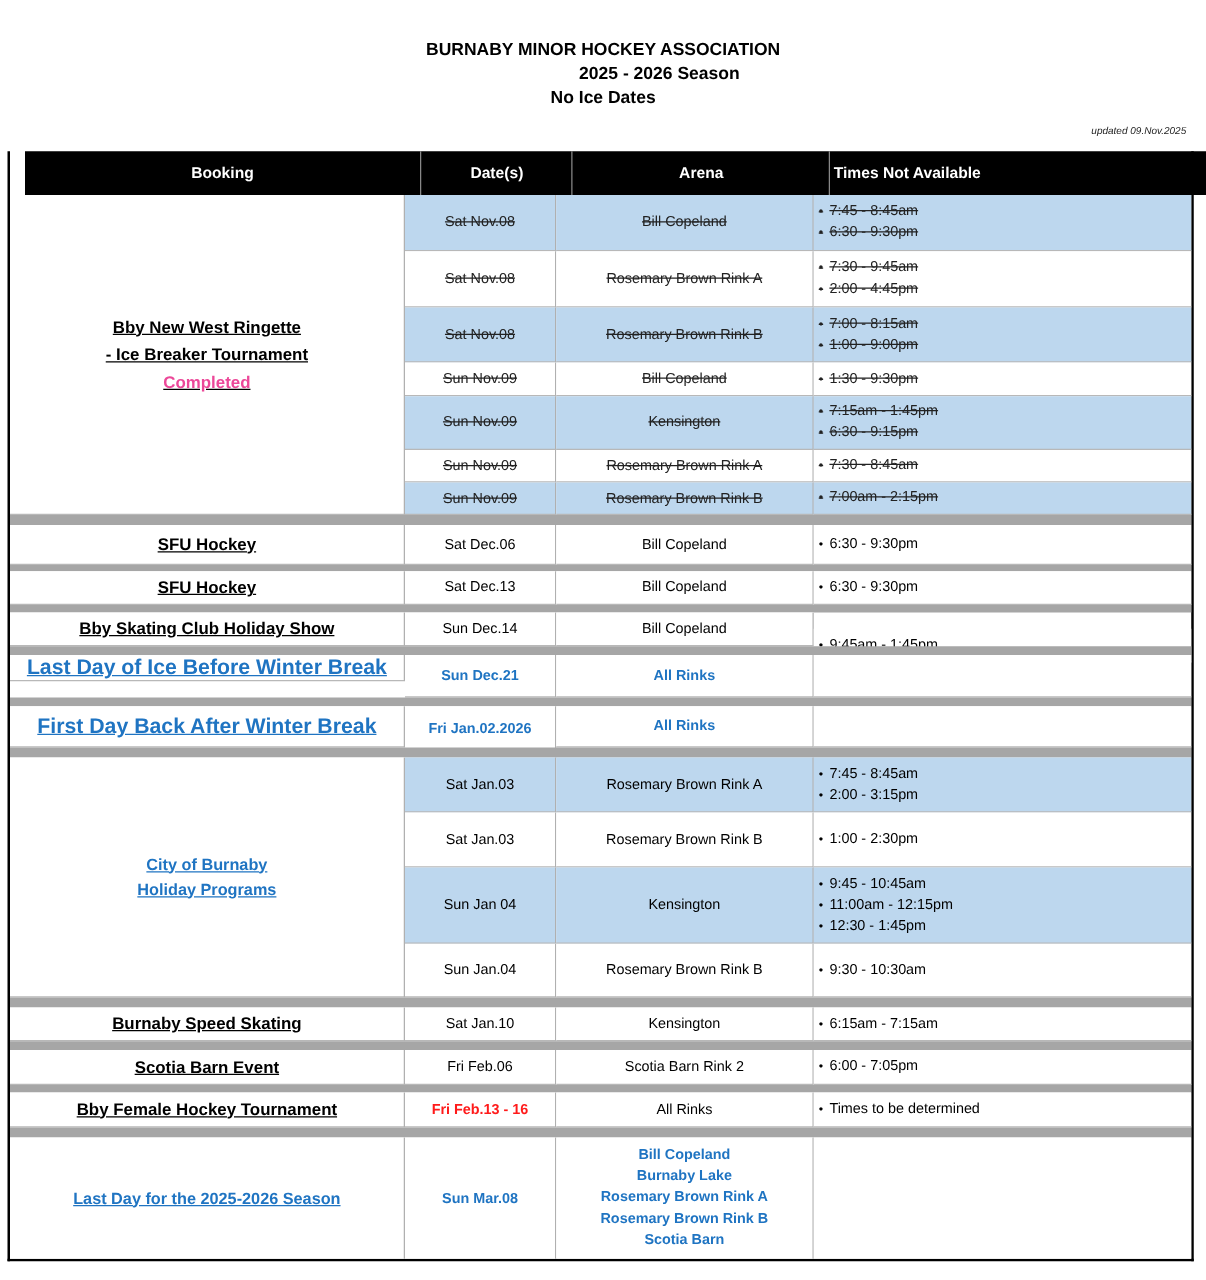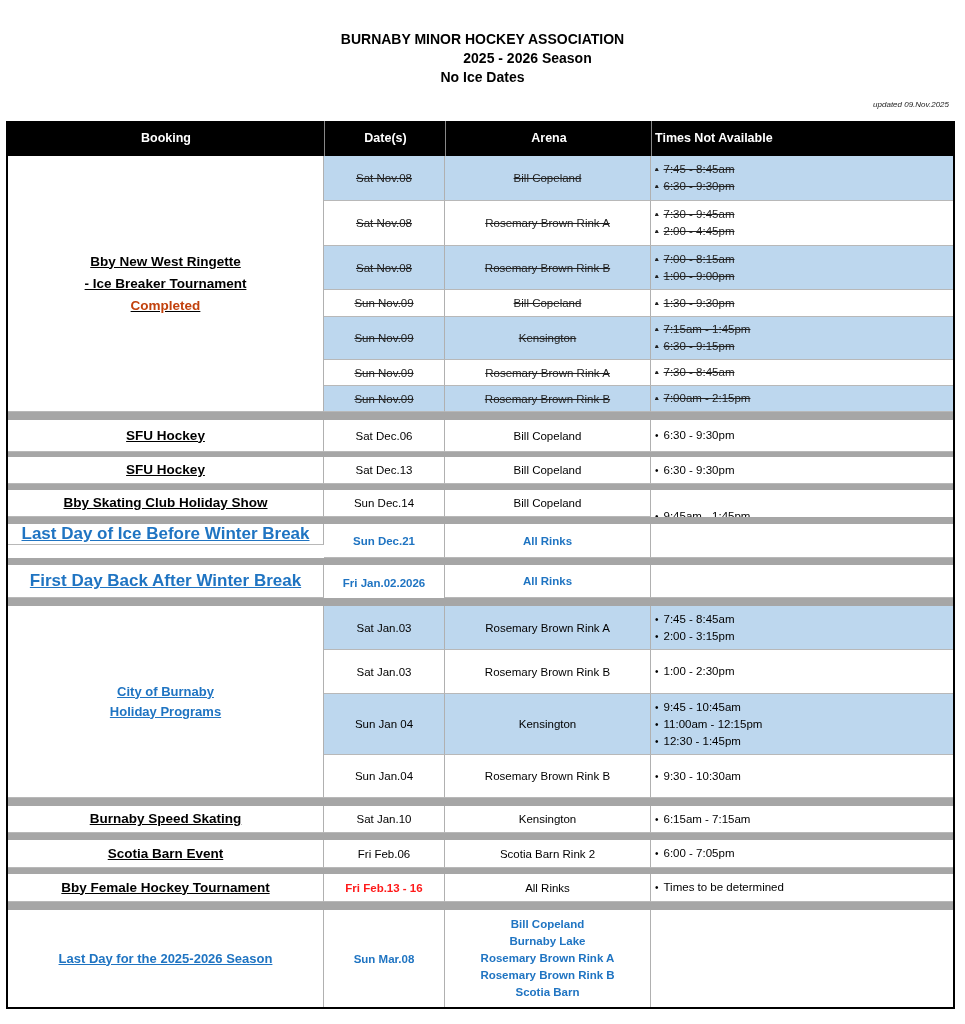--- a/index.html
+++ b/index.html
@@ -1,20 +1,20 @@
 <!DOCTYPE html>
 <html><head>
 <meta charset="utf-8">
 <style>
   html, body { margin:0; padding:0; background:#fff; }
   body { width:965px; height:1024px; position:relative; font-family:"Liberation Sans", sans-serif; color:#000; overflow:hidden; }
   .title { position:absolute; left:0; width:965px; text-align:center; font-weight:bold; font-size:14px; line-height:18px; }
   .updated { position:absolute; right:16px; top:100px; font-size:8px; font-style:italic; color:#222; }
   .tbl { position:absolute; left:6px; top:121px; width:945px; height:886px; border:2px solid #000; border-top:none; box-sizing:content-box; }
-  .hdr { position:absolute; left:0; top:0; width:945px; height:35px; background:#000; color:#fff; font-weight:bold; font-size:12.5px; }
+  .hdr { position:absolute; left:12px; top:0; width:945px; height:35px; background:#000; color:#fff; font-weight:bold; font-size:12.5px; }
   .hdr div { position:absolute; top:0; height:35px; line-height:35px; }
   .cell { position:absolute; box-sizing:border-box; display:flex; align-items:center; justify-content:center; text-align:center; font-size:11.5px; border-right:1px solid #b0b0b0; border-bottom:1px solid #b8b8b8; }
   .cell.times { justify-content:flex-start; text-align:left; padding-left:4px; border-right:none; }
   .blue { background:#bdd7ee; }
   .white { background:#fff; }
   .strike { text-decoration:line-through; color:#222; }
   .booking { font-weight:bold; font-size:13.5px; line-height:22px; flex-direction:column;text-decoration:underline; }
   .sep { position:absolute; left:0; width:945px; background:#a6a6a6; }
   .bl { color:#1f74c2; font-weight:bold; }
   .rd { color:#ff1a1a; font-weight:bold; }
@@ -35,21 +35,21 @@
   <div class="hdr">
     <div style="left:0;width:316px;text-align:center;">Booking</div>
     <div style="left:437px;width:206px;text-align:center;border-left:1px solid #888;">Arena</div>
     <div style="left:316px;width:121px;text-align:center;border-left:1px solid #888;">Date(s)</div>
     <div style="left:643px;width:302px;text-align:left;padding-left:3px;border-left:1px solid #888;box-sizing:border-box;">Times Not Available</div>
   </div>
 
   <div class="cell booking white" style="left:0;top:35;top:35px;width:316px;height:256px;">
     <span>Bby New West Ringette</span>
     <span>- Ice Breaker Tournament</span>
-    <span class="rd" style="color:#c2410c">Completed</span>
+    <span class="rd" style="color:#ec4899">Completed</span>
   </div>
 
   <div class="cell blue strike" style="left:316px;top:35px;width:121px;height:45px;">Sat Nov.08</div>
   <div class="cell blue strike" style="left:437px;top:35px;width:206px;height:45px;">Bill Copeland</div>
   <div class="cell blue times strike" style="left:643px;top:35px;width:302px;height:45px;">
       <ul>
         <li>7:45 - 8:45am</li>
         <li>6:30 - 9:30pm</li>
       </ul>
     </div>

